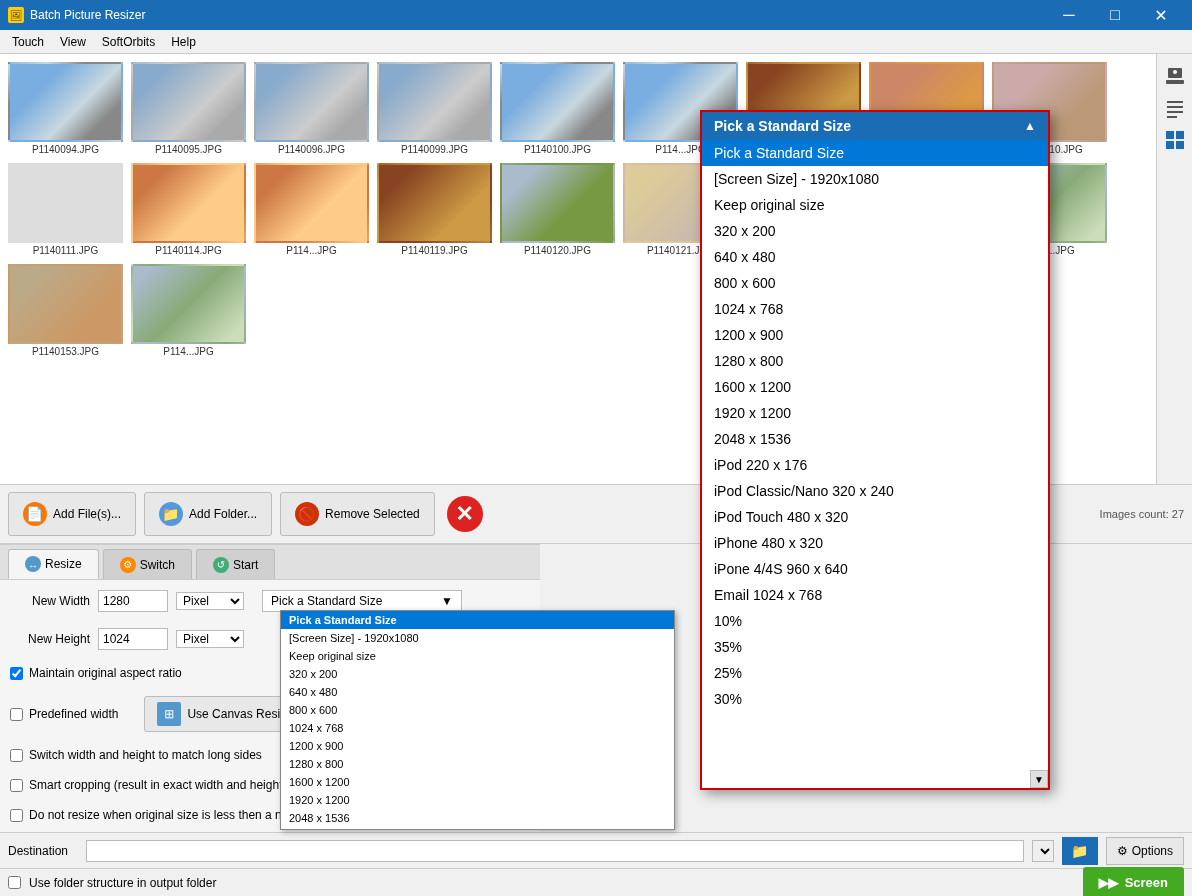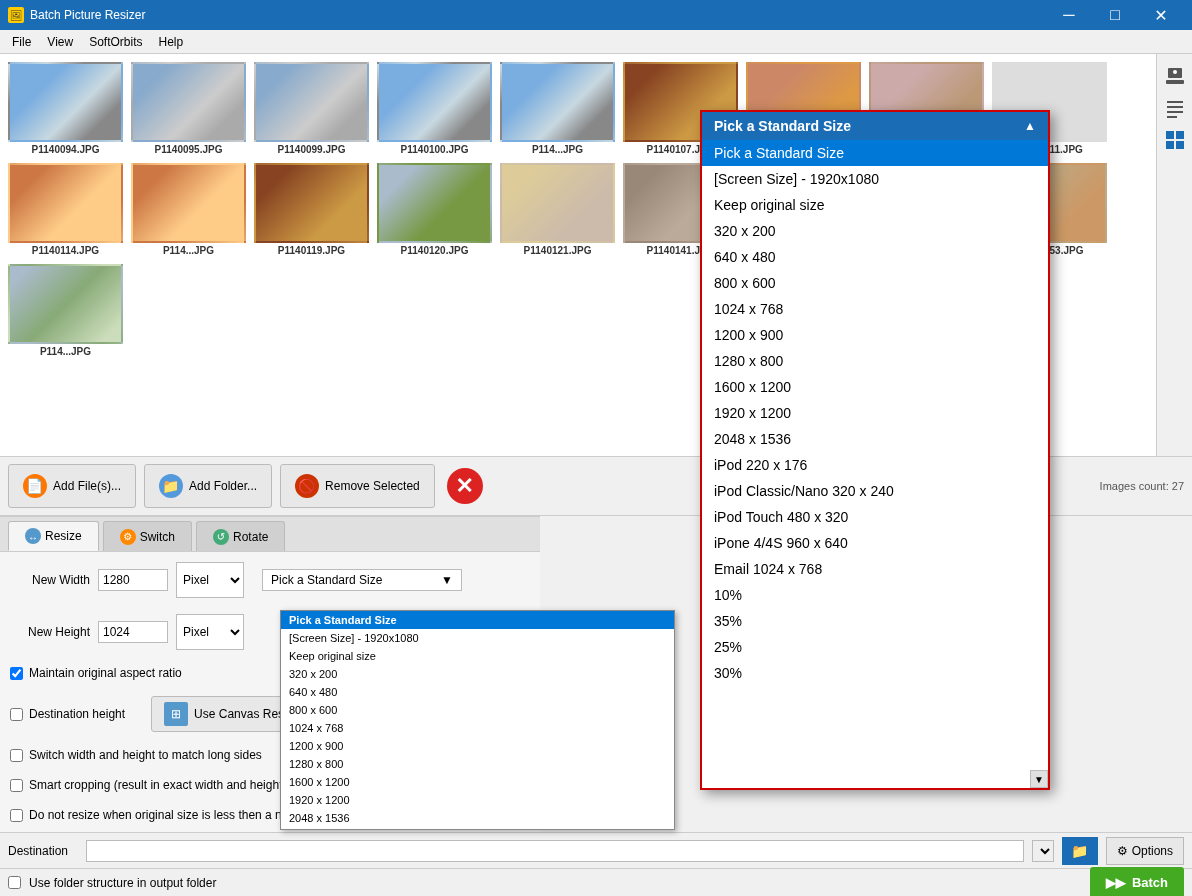--- a/index.html
+++ b/index.html
@@ -154,21 +154,21 @@
     }
     .field-label { width: 80px; font-size: 12px; text-align: right; }
     .field-input {
       width: 70px;
       height: 22px;
       border: 1px solid #bbb;
       padding: 2px 4px;
       font-size: 12px;
     }
     .field-select {
-      height: 36px;
+      height: 18px;
       border: 1px solid #bbb;
       font-size: 12px;
       background: white;
       padding: 0 2px;
     }
 
     
     .dropdown-overlay {
       position: absolute;
       top: 110px;
@@ -341,21 +341,20 @@
 
     .gallery-and-toolbar {
       display: flex;
       flex-direction: column;
       flex: 1;
     }
 
     .top-gallery-row {
       display: flex;
       flex: 1;
-      font-weight: bold;
     }
     
     
     .left-settings {
       width: 540px;
       background: #f5f5f5;
       border-top: 1px solid #ccc;
       display: flex;
       flex-direction: column;
     }
@@ -383,41 +382,45 @@
     <span class="title-bar-title">Batch Picture Resizer</span>
   </div>
   <div class="title-bar-controls">
     <button class="title-btn">─</button>
     <button class="title-btn">□</button>
     <button class="title-btn close">✕</button>
   </div>
 </div>
 
 <div class="menu-bar">
-  <div class="menu-item">File</div>
+  <div class="menu-item">Touch</div>
   <div class="menu-item">View</div>
   <div class="menu-item">SoftOrbits</div>
   <div class="menu-item">Help</div>
 </div>
 
 <div class="main-content">
 
   <div class="gallery-and-toolbar">
 
     <div class="top-gallery-row">
 
       <div class="image-grid" id="image-grid">
 
       <div class="image-item">
             <div class="image-thumb img-placeholder img-airport" style="width: 115px; height: 80px;"></div>
             <div class="image-label">P1140094.JPG</div>
           </div>
           <div class="image-item">
             <div class="image-thumb img-placeholder img-runway" style="width: 115px; height: 80px;"></div>
             <div class="image-label">P1140095.JPG</div>
+          </div>
+          <div class="image-item">
+            <div class="image-thumb img-placeholder img-runway" style="width: 115px; height: 80px;"></div>
+            <div class="image-label">P1140096.JPG</div>
           </div>
           <div class="image-item">
             <div class="image-thumb img-placeholder img-runway" style="width: 115px; height: 80px;"></div>
             <div class="image-label">P1140099.JPG</div>
           </div>
           <div class="image-item">
             <div class="image-thumb img-placeholder img-airport" style="width: 115px; height: 80px;"></div>
             <div class="image-label">P1140100.JPG</div>
           </div>
           <div class="image-item">
@@ -534,21 +537,21 @@
         <div class="tab active">
           <div style="width:16px;height:16px;background:#5599cc;border-radius:50%;display:flex;align-items:center;justify-content:center;color:white;font-size:10px;">↔</div>
           <span>Resize</span>
         </div>
         <div class="tab">
           <div style="width:16px;height:16px;background:#ff8800;border-radius:50%;display:flex;align-items:center;justify-content:center;color:white;font-size:10px;">⚙</div>
           <span>Switch</span>
         </div>
         <div class="tab">
           <div style="width:16px;height:16px;background:#44aa77;border-radius:50%;display:flex;align-items:center;justify-content:center;color:white;font-size:10px;">↺</div>
-          <span>Rotate</span>
+          <span>Start</span>
         </div>
       </div>
 
       <div class="settings-form">
 
         <div class="field-row">
           <span class="field-label">New Width</span>
           <input class="field-input" type="text" value="1280" style="">
           <select class="field-select">
             <option>Pixel</option>
@@ -577,21 +580,21 @@
             <option>inch</option>
           </select>
         </div>
 
         <div class="checkbox-row">
           <input type="checkbox" id="aspect" checked="" style="">
           <label for="aspect">Maintain original aspect ratio</label>
         </div>
         <div class="checkbox-row">
           <input type="checkbox" id="predefined" style="">
-          <label for="predefined">Destination height</label>
+          <label for="predefined">Predefined width</label>
 
           <div style="margin-left:20px;">
             <button class="canvas-btn">
               <div class="canvas-btn-icon">⊞</div>
               <span>Use Canvas Resize</span>
             </button>
           </div>
         </div>
         <div class="checkbox-row">
           <input type="checkbox" id="switch" style="">
@@ -623,21 +626,21 @@
       </button>
     </div>
 
     <div class="footer-bar">
       <input type="checkbox" id="folder-structure" style="">
       <label for="folder-structure">Use folder structure in output folder</label>
 
       <div style="margin-left:auto;display:flex;gap:8px;align-items:center;">
         <button class="start-btn">
           <span>▶▶</span>
-          <span>Batch</span>
+          <span>Screen</span>
         </button>
       </div>
     </div>
   </div>
 
 </div>
 
 <div class="dropdown-overlay" id="large-dropdown">
 
   <div class="dropdown-header">
@@ -656,20 +659,21 @@
       <div class="dropdown-item">800 x 600</div>
       <div class="dropdown-item">1024 x 768</div>
       <div class="dropdown-item">1200 x 900</div>
       <div class="dropdown-item">1280 x 800</div>
       <div class="dropdown-item">1600 x 1200</div>
       <div class="dropdown-item">1920 x 1200</div>
       <div class="dropdown-item">2048 x 1536</div>
       <div class="dropdown-item">iPod 220 x 176</div>
       <div class="dropdown-item">iPod Classic/Nano 320 x 240</div>
       <div class="dropdown-item">iPod Touch 480 x 320</div>
+      <div class="dropdown-item">iPhone 480 x 320</div>
       <div class="dropdown-item">iPone 4/4S 960 x 640</div>
       <div class="dropdown-item">Email 1024 x 768</div>
       <div class="dropdown-item">10%</div>
       <div class="dropdown-item">35%</div>
       <div class="dropdown-item">25%</div>
       <div class="dropdown-item">30%</div>
     </div>
 
   <div style="position:absolute;right:0;bottom:0;width:18px;height:18px;background:#e0e0e0;border:1px solid #bbb;display:flex;align-items:center;justify-content:center;cursor:pointer;font-size:10px;">▼</div>
 </div>

